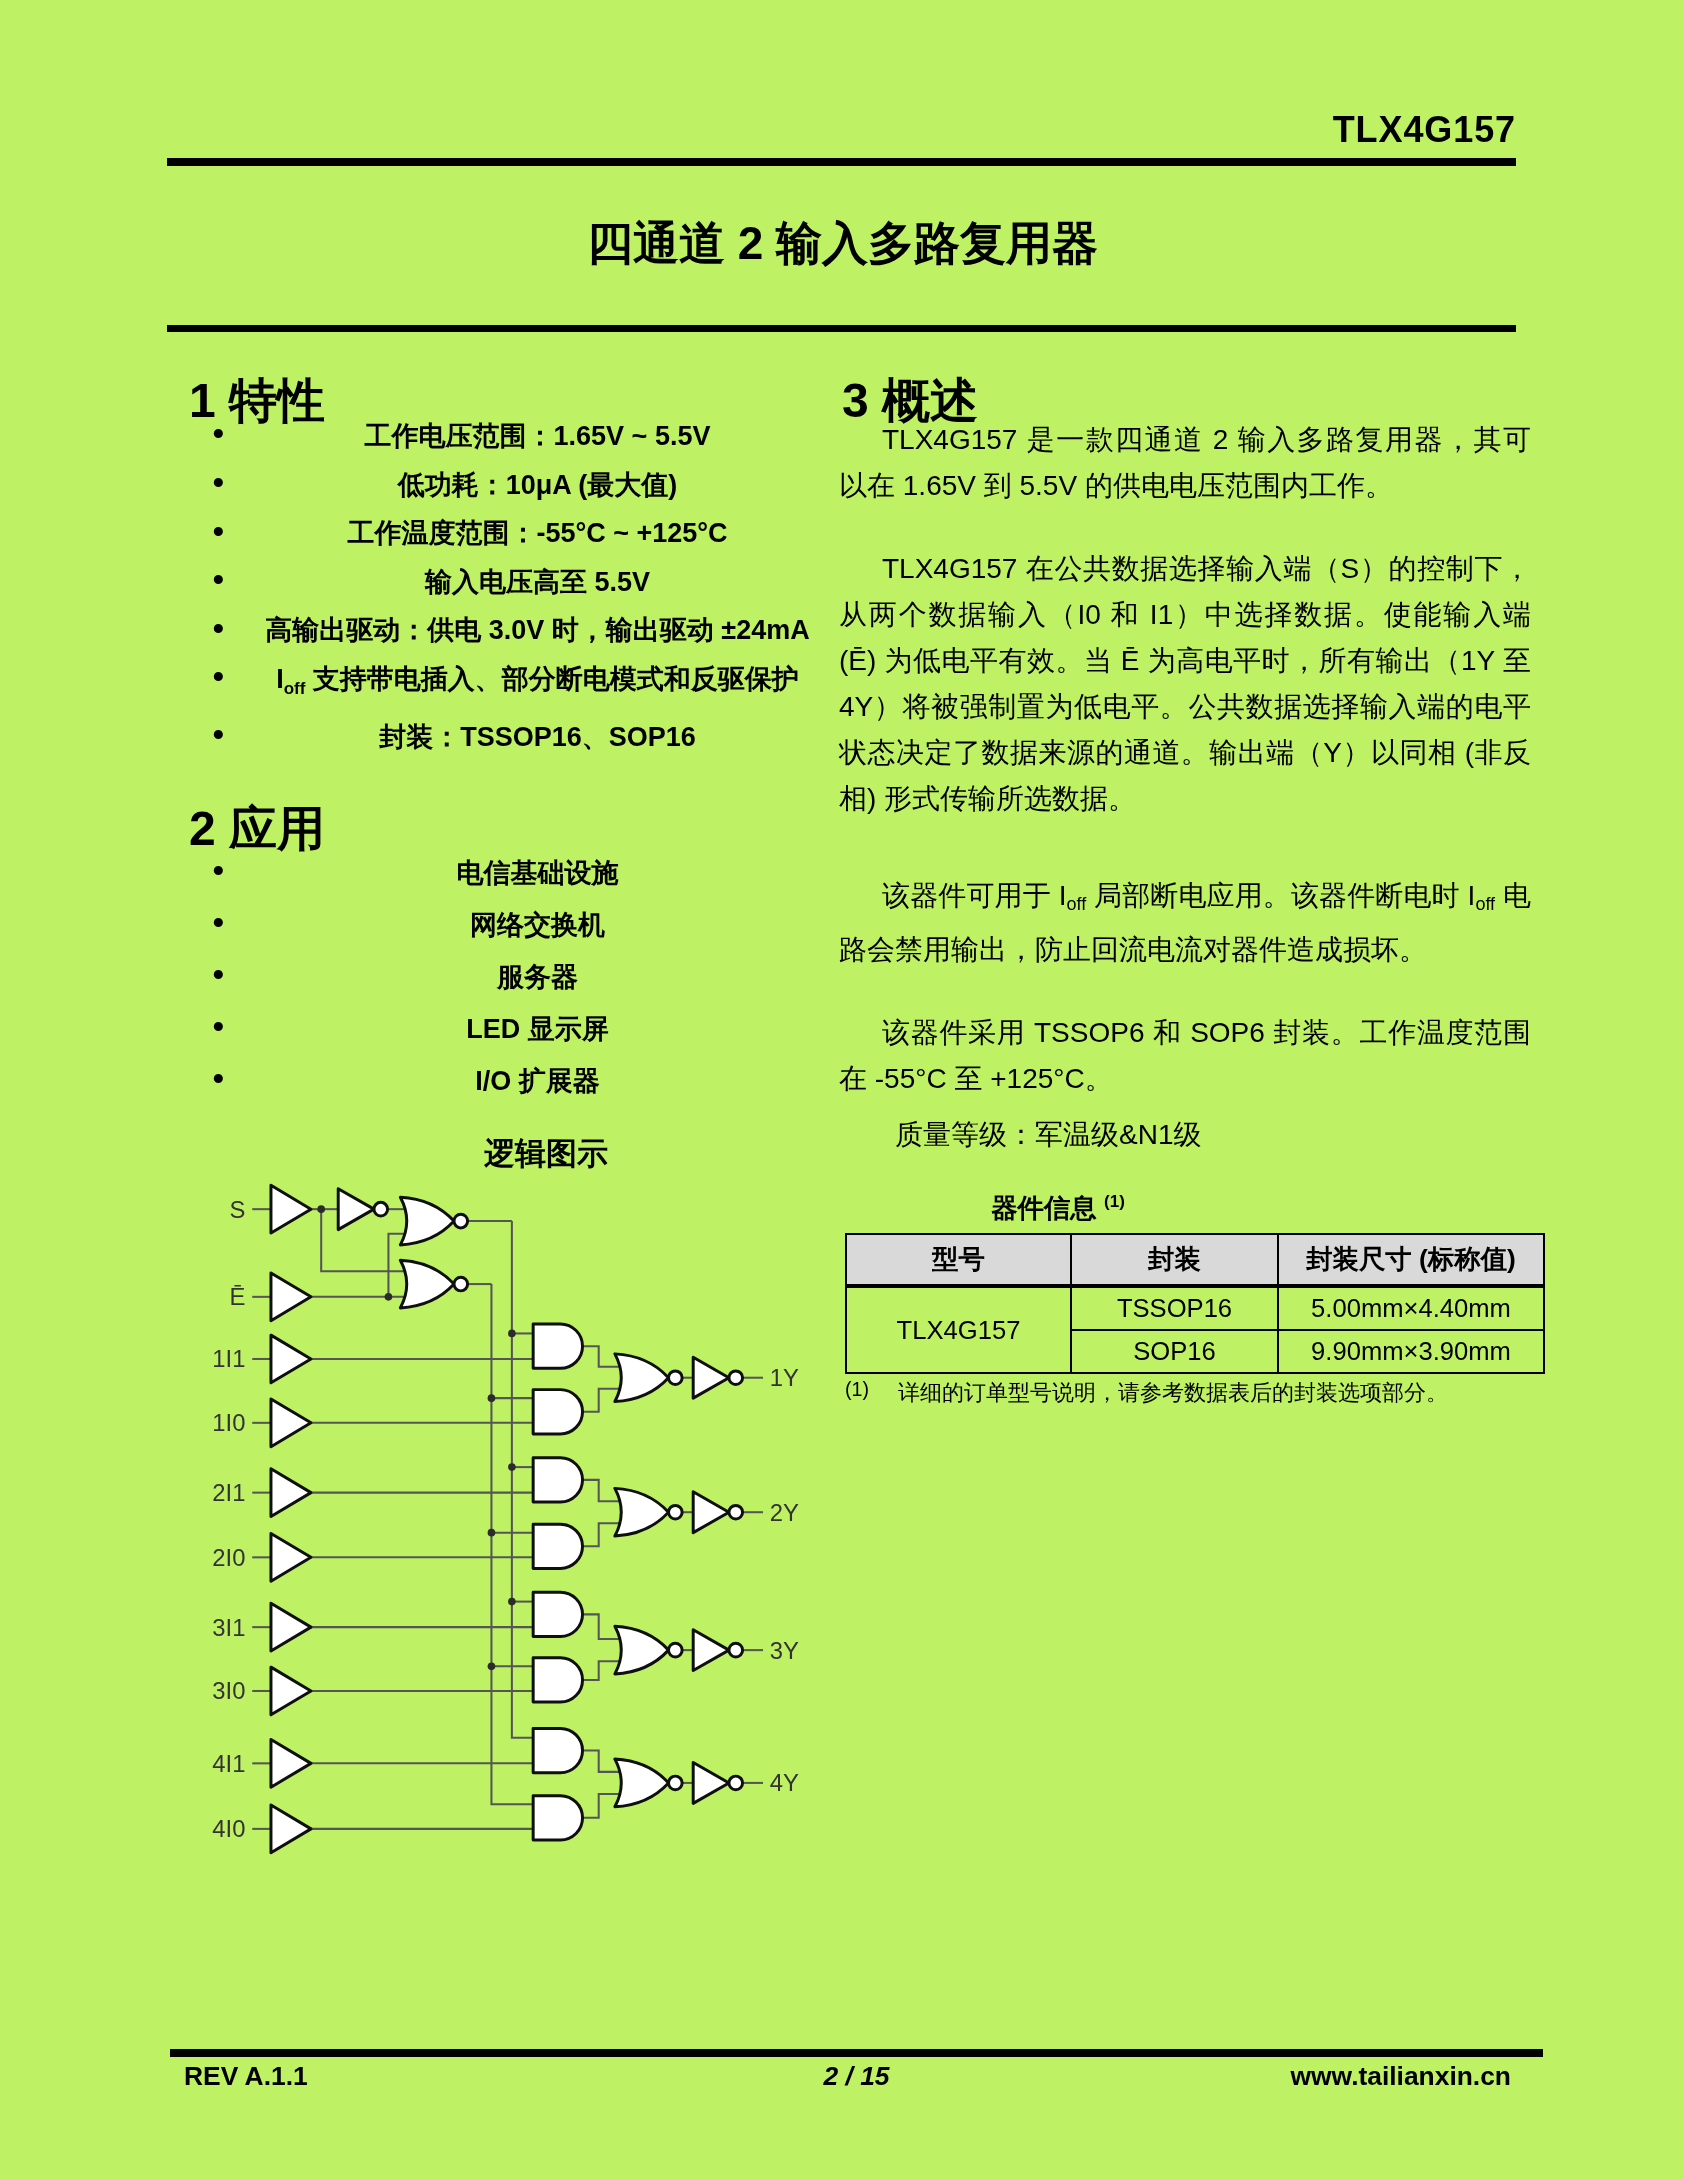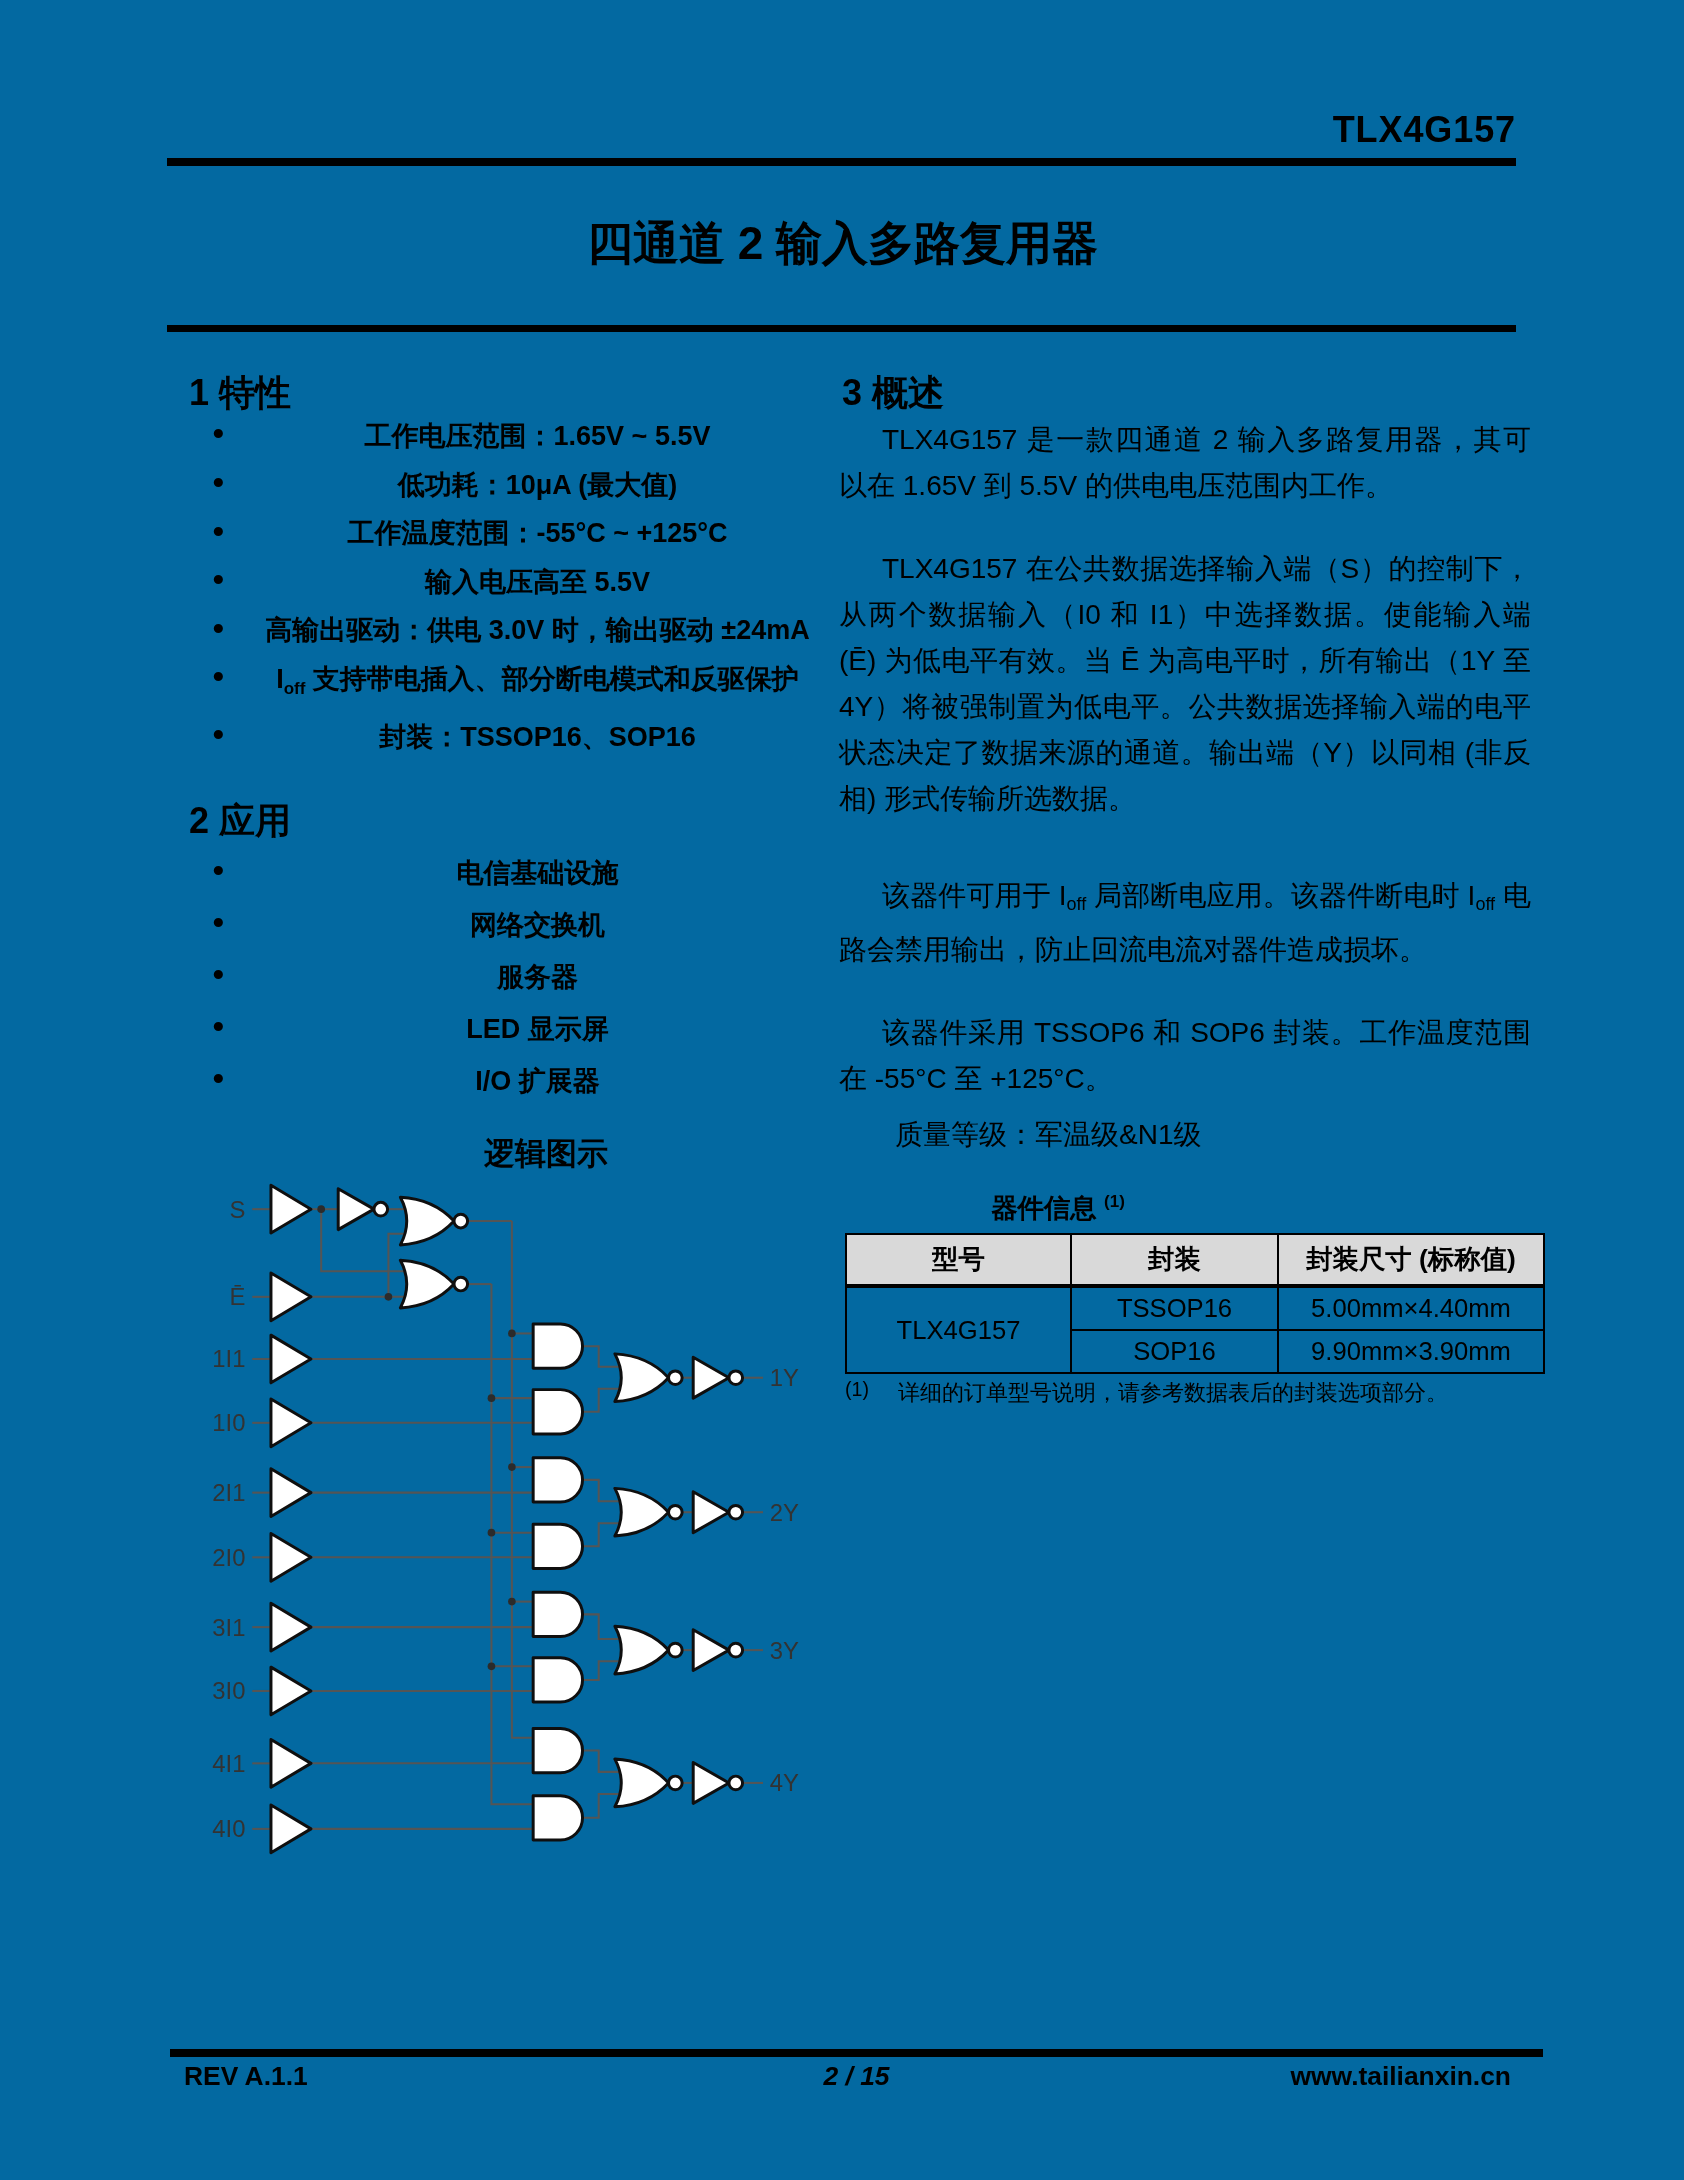--- a/index.html
+++ b/index.html
@@ -1,25 +1,25 @@
 <!DOCTYPE html>
 <html style="font-size:13.6px"><head>
 <meta charset="utf-8">
 <style>
   html,body { margin:0; padding:0; background:#ffffff; }
   #page {
-    position:relative; width:1685px; height:2181px; background:#0369a1;
+    position:relative; width:1685px; height:2181px; background:#bef264;
     font-family:"Liberation Sans", sans-serif; color:#000; overflow:hidden;
   }
   .rule { position:absolute; background:#000; }
 
   #part-number { position:absolute; top:109px; right:169px; font-size:36px; font-weight:bold; letter-spacing:0.9px; }
   #doc-title  { position:absolute; top:213px; left:0; width:100%; text-align:center; font-size:46px; font-weight:bold; }
 
-  h2.section { position:absolute; margin:0; font-size:36px; font-weight:bold; }
+  h2.section { position:absolute; margin:0; font-size:48px; font-weight:bold; }
 
   ul.bullets { position:absolute; list-style:none; margin:0; padding:0; font-size:27px; font-weight:bold; width:613px; }
   ul.bullets li { position:relative; padding-left:40px; line-height:29px;text-align:center; }
   ul.bullets li::before { content:"•"; position:absolute; left:1.7px; top:-2.6px; font-size:32px; }
   #features-list li { margin-bottom:19.6px; }
   #applications-list li { margin-bottom:23px; }
   sub.ioff { font-size:17px; vertical-align:-6px; font-weight:bold; }
 
   #overview-body { position:absolute; left:839px; top:417px; width:692px; font-size:28px; line-height:46px; text-align:justify; }
   #overview-body p { margin:0 0 37px 0; text-indent:43px; }

